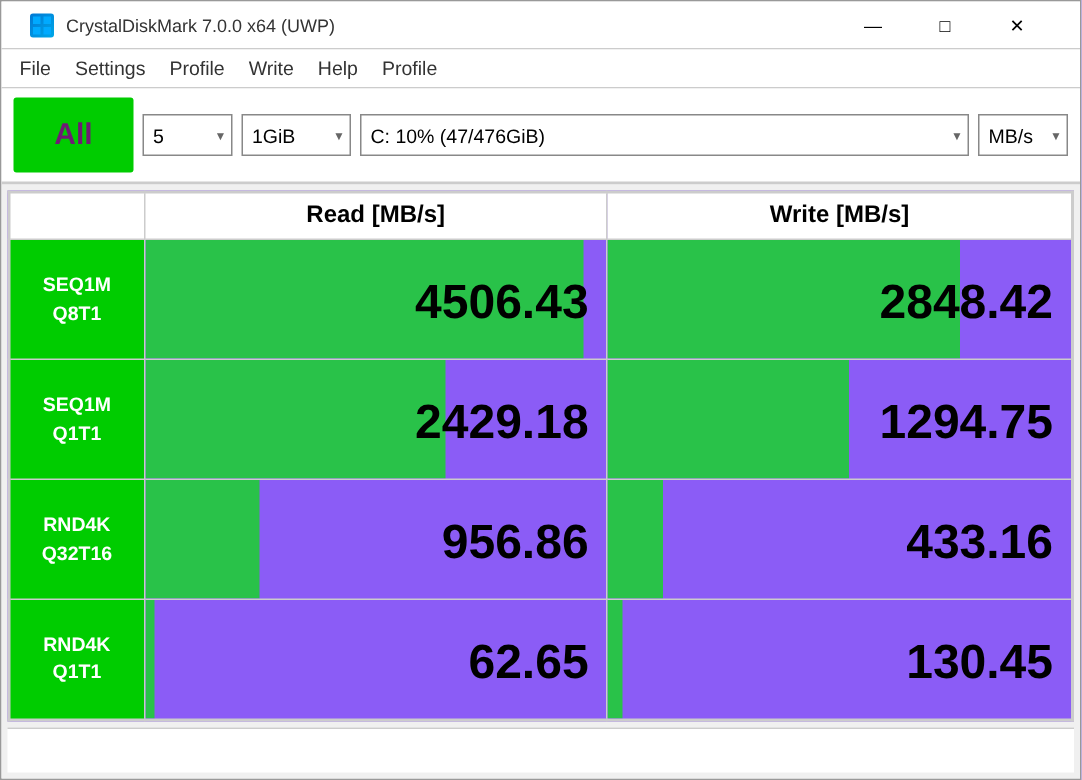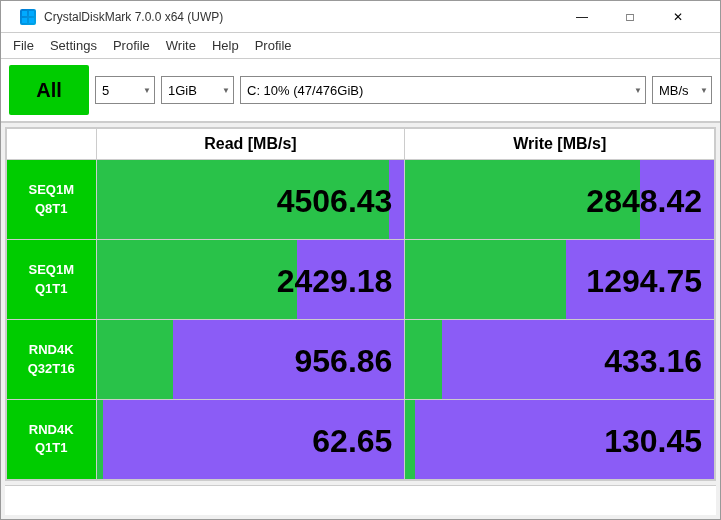--- a/index.html
+++ b/index.html
@@ -92,21 +92,21 @@
       background: #fff;
       display: flex;
       align-items: center;
       padding: 6px 8px;
       gap: 6px;
       border-bottom: 2px solid #ccc;
     }
 
     .all-btn {
       background: #00cc00;
-      color: #000000;
+      color: #701a75;
       font-weight: bold;
       font-size: 20px;
       border: none;
       width: 80px;
       height: 50px;
       cursor: pointer;
       border-radius: 2px;
     }
 
     .select-wrapper {

